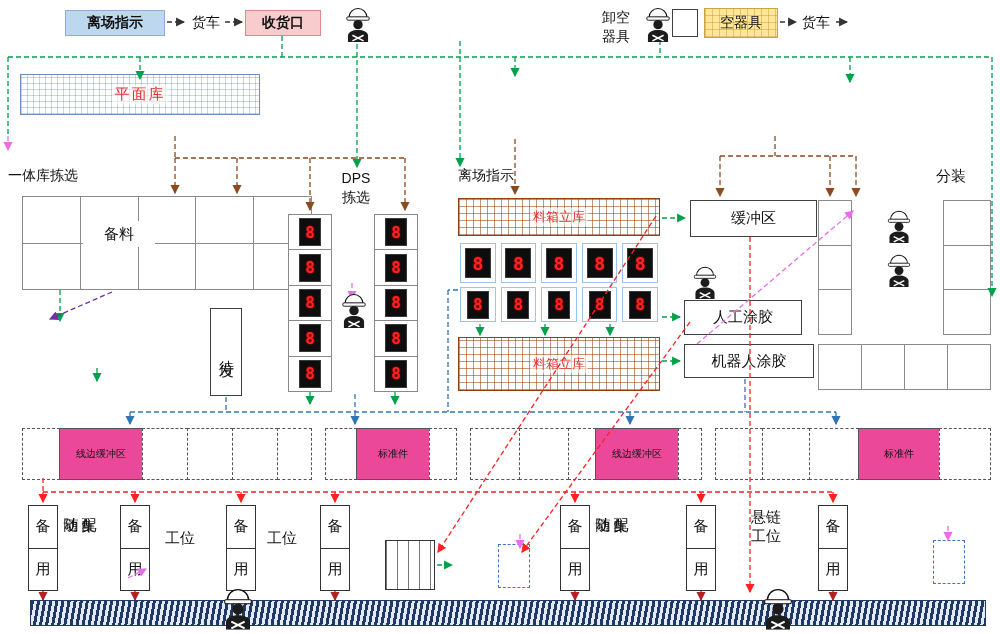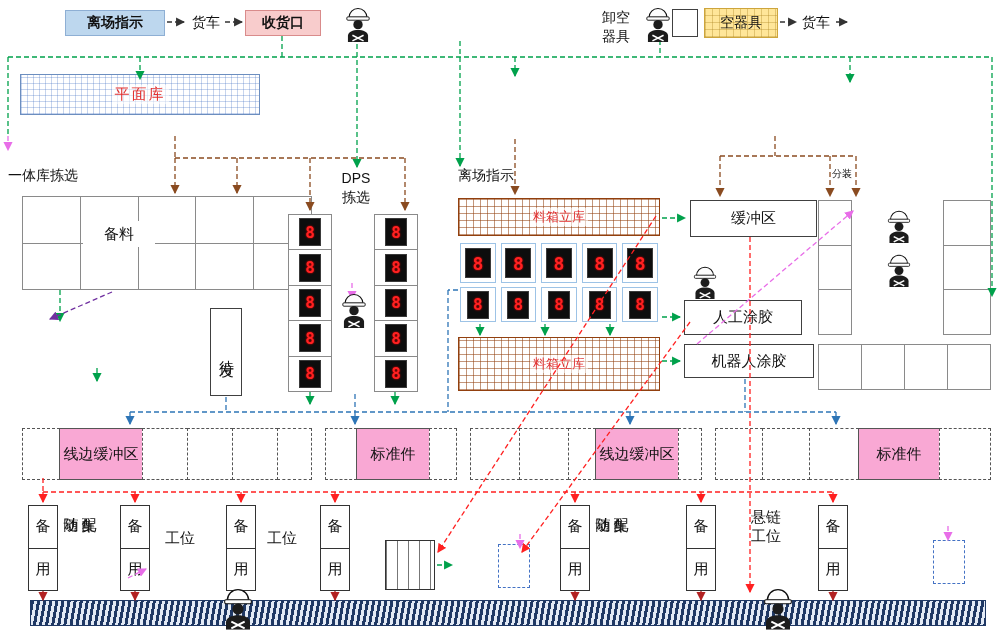--- a/index.html
+++ b/index.html
@@ -33,21 +33,21 @@
   .gc{background:#fff;display:flex;align-items:center;justify-content:center}
   .seg{background:#0D0D0D;color:#FF2222;font-family:"DejaVu Sans Mono",monospace;font-weight:bold;
        display:flex;align-items:center;justify-content:center;border:1px solid #3a3a3a;text-shadow:0 0 2px #f00}
   .seg-s{width:20px;height:26px;font-size:16px}
   .seg-m{width:24px;height:28px;font-size:18px}
   .srcell{flex:1;border:1px solid #9DC3E6;display:flex;align-items:center;justify-content:center;background:#fff}
   .strip{display:flex}
   .strip>*{margin-left:-1px;height:100%}
   .strip>:first-child{margin-left:0}
   .dcell{border:1px dashed #555;background:#fff;display:flex;align-items:center;justify-content:center;font-size:15px}
-  .slabel{border:1px solid #555;background:#f9a8d4;display:flex;align-items:center;justify-content:center;font-size:15px}
+  .slabel{border:1px solid #555;background:#ec4899;display:flex;align-items:center;justify-content:center;font-size:10px}
   .beibox{display:flex;flex-direction:column;border:1px solid #333;background:#fff}
   .beibox>div{flex:1;display:flex;align-items:center;justify-content:center;font-size:15px}
   .beibox>div:first-child{border-bottom:1px solid #333}
   .vtext{writing-mode:vertical-rl;text-orientation:upright;letter-spacing:4px;font-size:15px}
   .vcols{writing-mode:vertical-lr;text-orientation:upright;white-space:pre-line;font-size:15px;line-height:18px}
   .dashedbx{border:1px dashed #4472C4;background:#fff}
   #arrowlayer{left:0;top:0;z-index:5;pointer-events:none}
   .worker{z-index:6}
 </style>
 </head>
@@ -161,21 +161,21 @@
         <div class="seg seg-s">8</div>
       </div>
   </div>
   <div class="abs ctr pat-bin" style="left:458px;top:337px;width:202px;height:54px">
     <span class="bin-label">料箱立库</span>
   </div>
 
   <div class="abs ctr box" style="left:690px;top:200px;width:127px;height:37px">缓冲区</div>
   <div class="abs ctr box" style="left:684px;top:300px;width:118px;height:35px">人工涂胶</div>
   <div class="abs ctr box" style="left:684px;top:344px;width:130px;height:34px">机器人涂胶</div>
-  <div class="abs" style="left:832px;top:167px;width:60px;height:20px;font-size:10px">分装</div>
+  <div class="abs" style="left:936px;top:167px;width:60px;height:20px;font-size:15px">分装</div>
   <div class="abs grid" style="left:818px;top:200px;width:34px;height:135px;grid-template-rows:repeat(3,1fr)">
     <div class="gc"></div>
       <div class="gc"></div>
       <div class="gc"></div>
   </div>
   <div class="abs grid" style="left:943px;top:200px;width:48px;height:135px;grid-template-rows:repeat(3,1fr)">
     <div class="gc"></div>
       <div class="gc"></div>
       <div class="gc"></div>
   </div>

